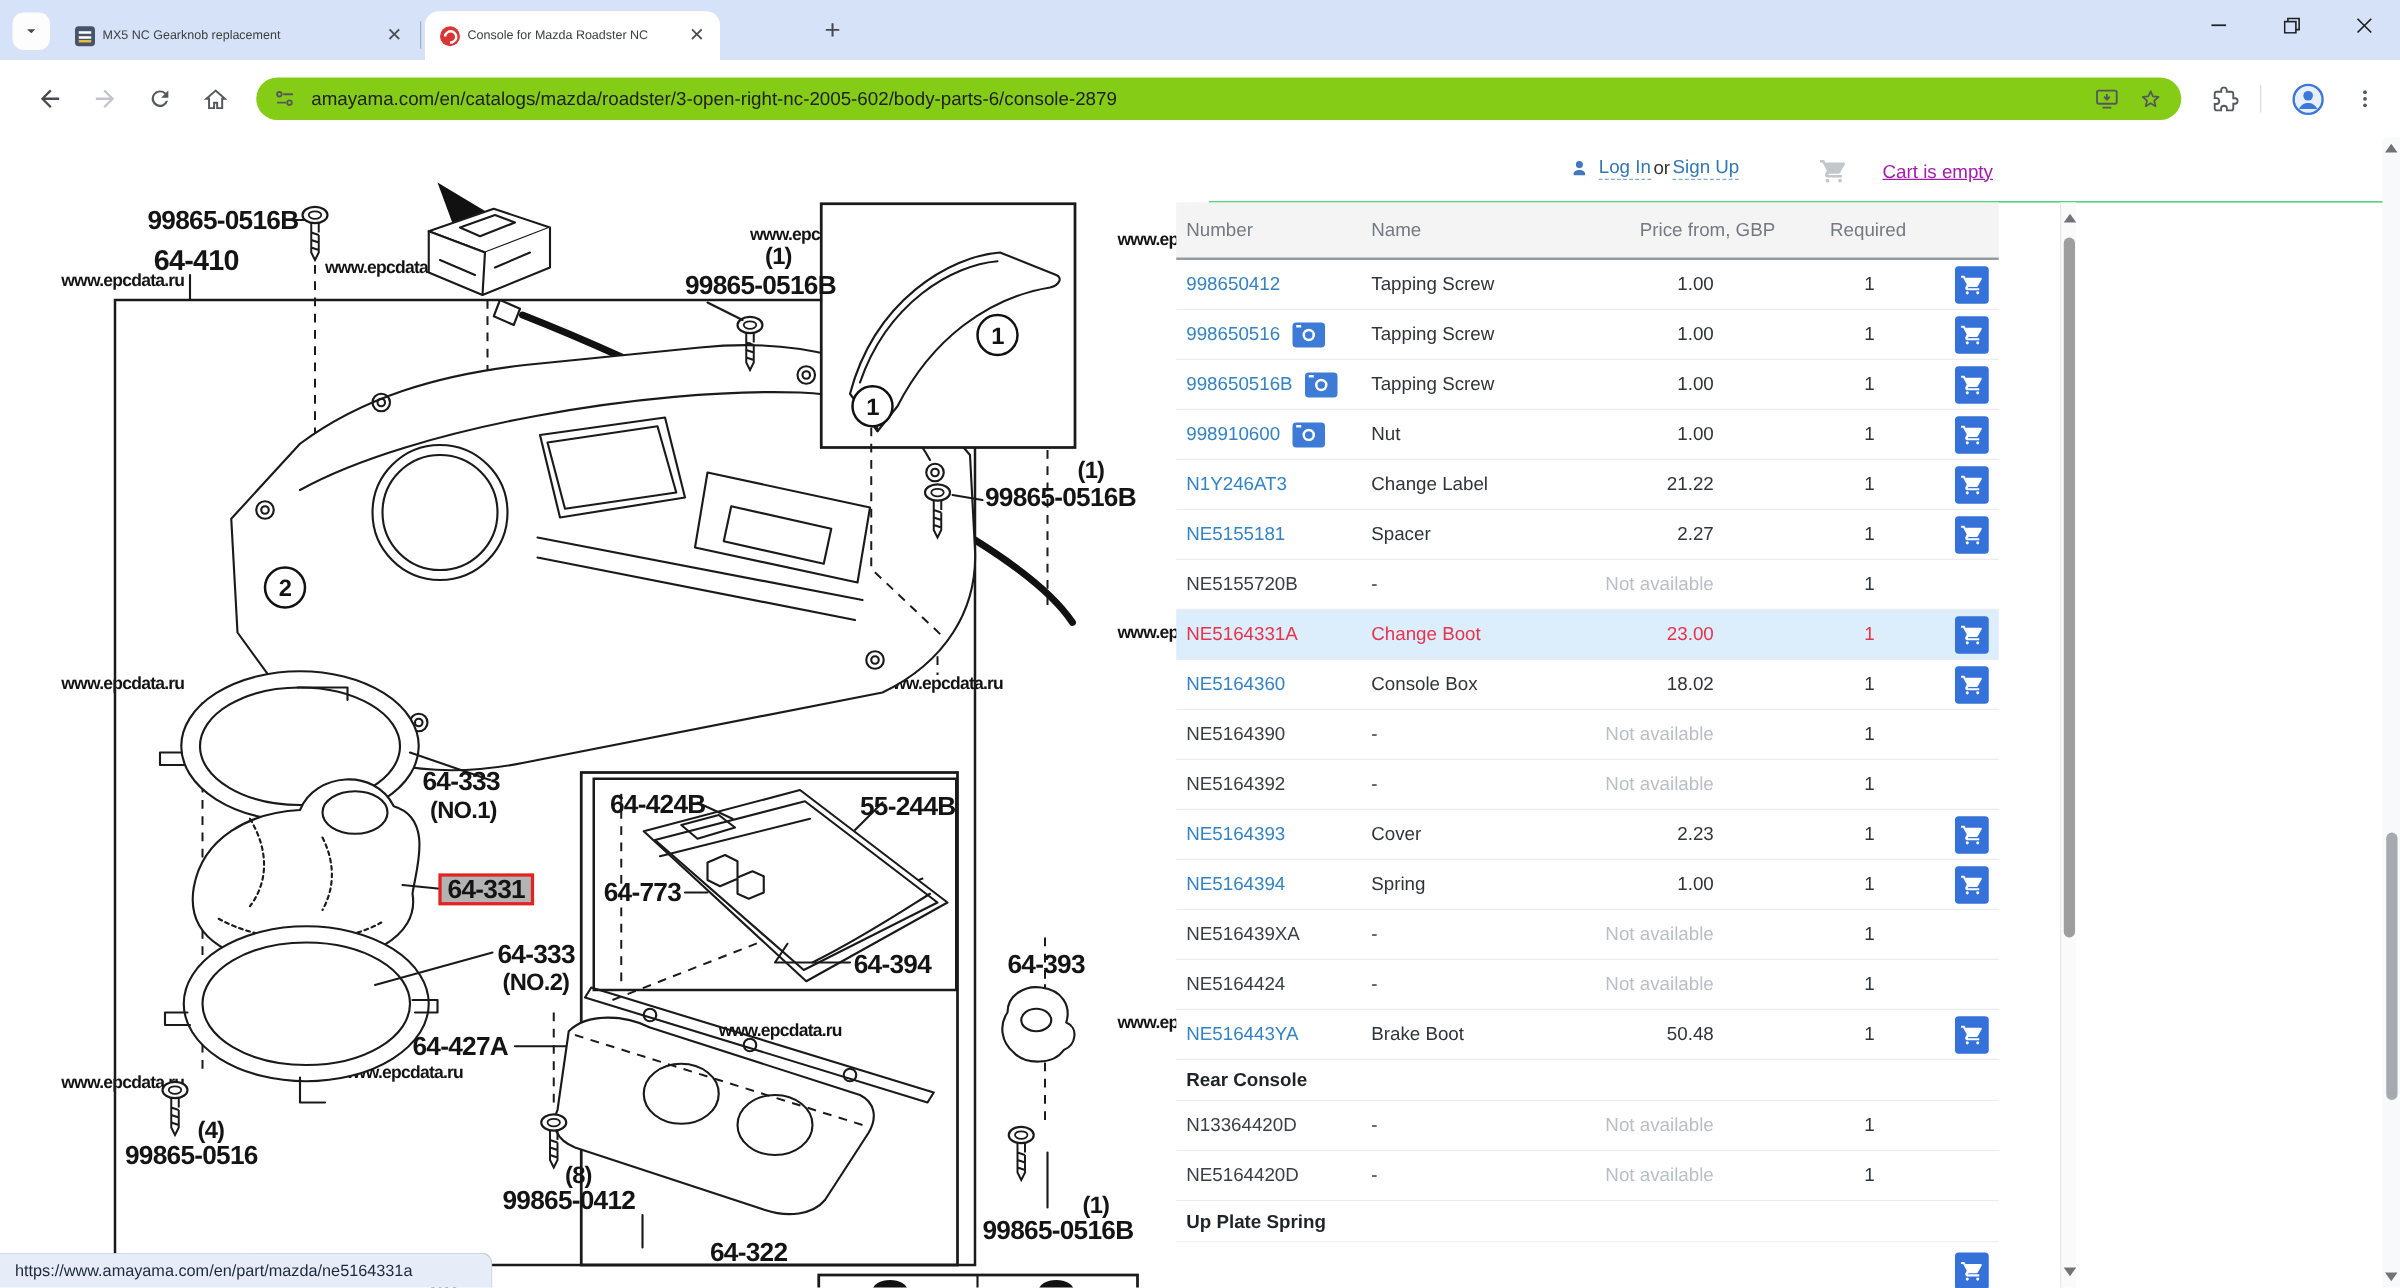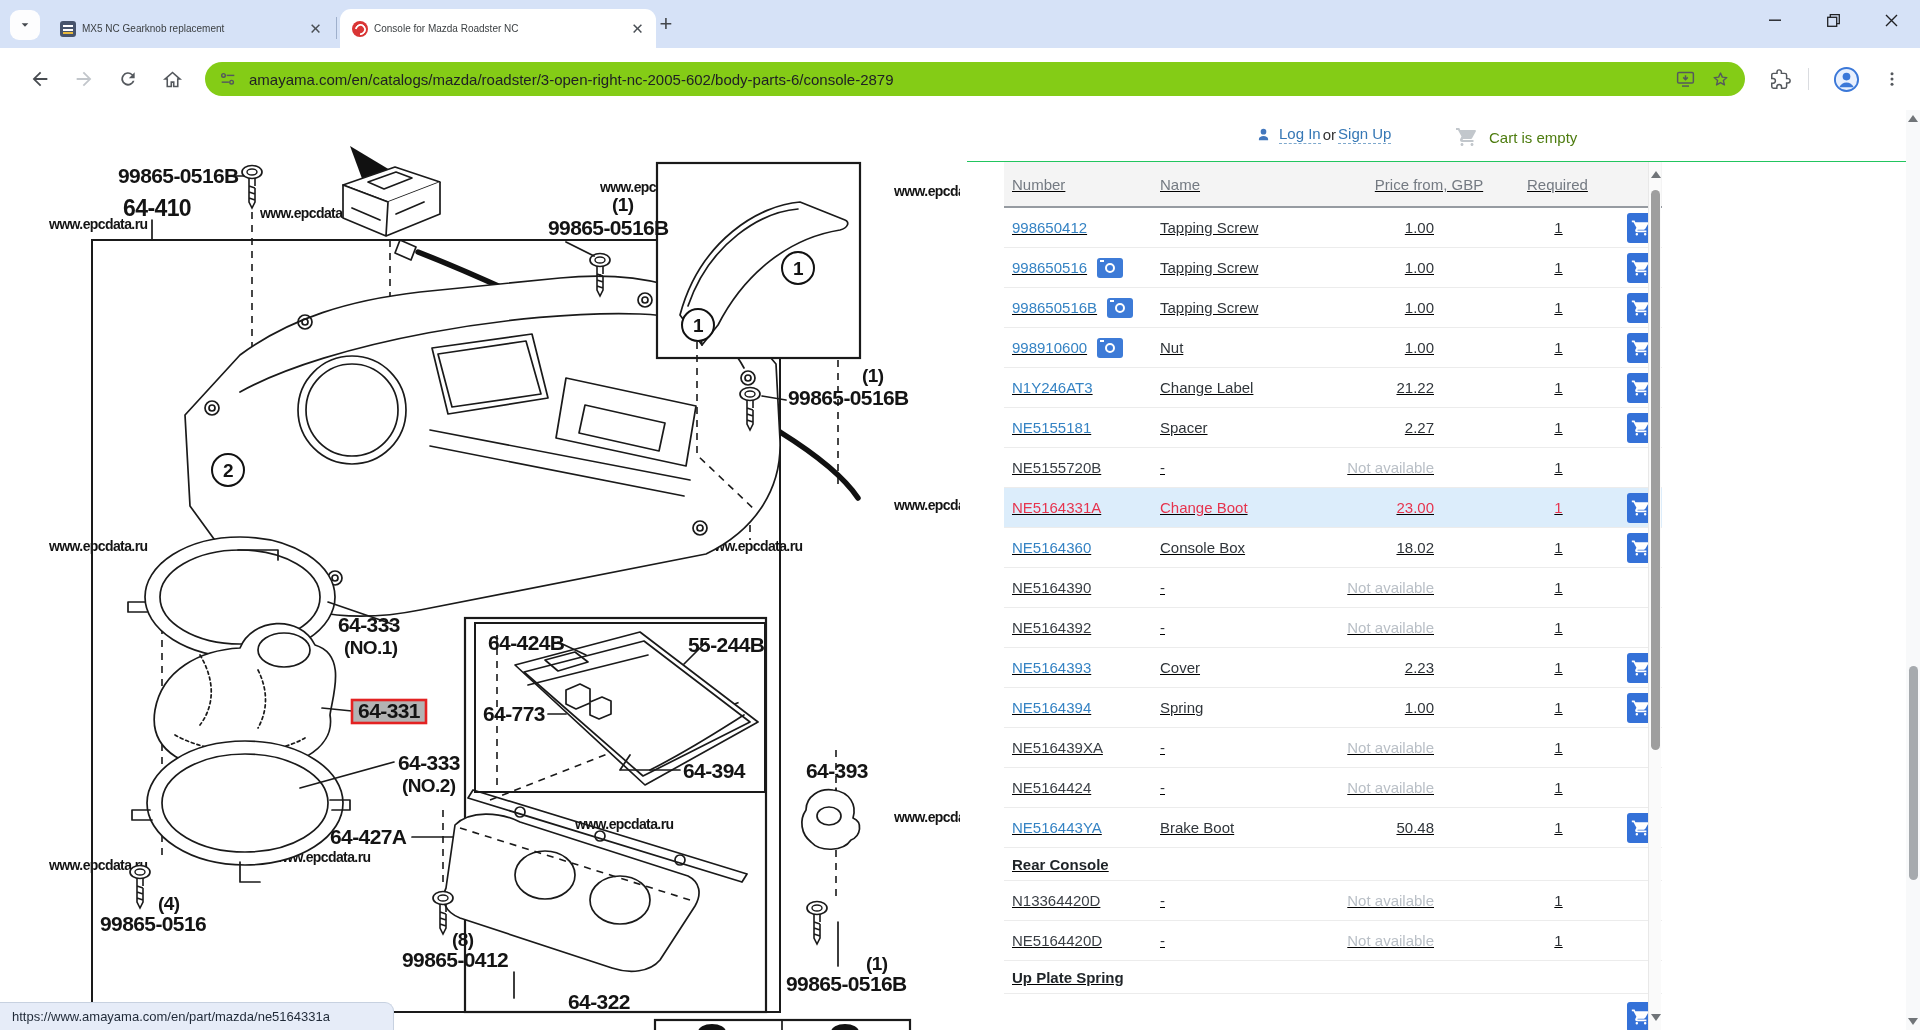--- a/index.html
+++ b/index.html
@@ -4,21 +4,21 @@
 <title>Console for Mazda Roadster NC</title>
 <style>
   * { margin:0; padding:0; box-sizing:border-box; }
   html,body { width:1920px; height:1030px; overflow:hidden; font-family:"Liberation Sans",sans-serif; background:#fff; }
 
   
   .tabstrip { position:absolute; left:0; top:0; width:1920px; height:48px; background:#d6e2f7; }
   .tabsearch { position:absolute; left:10px; top:10px; width:30px; height:30px; background:#fdfdfe; border-radius:9px; display:flex; align-items:center; justify-content:center; }
   .tab { position:absolute; top:9px; height:39px; display:flex; align-items:center; padding:0 10px 0 12px; width:286px; overflow:hidden; }
   .tab.inactive { left:48px; }
-  .tab.active { left:340px; width:316px; background:#fff; border-radius:11px 11px 0 0; }
+  .tab.active { left:340px; width:236px; background:#fff; border-radius:11px 11px 0 0; }
   .tab-title { font-size:10px; color:#3c4043; white-space:nowrap; overflow:hidden; flex:1; margin:0 6px; -webkit-mask-image:linear-gradient(90deg,#000 85%,transparent); mask-image:linear-gradient(90deg,#000 85%,transparent); }
   .fav { width:16px; height:16px; flex:0 0 16px; position:relative; }
   .fav1 { background:#46536b; border-radius:3px; }
   .fav1::before { content:""; position:absolute; left:3px; top:4px; width:10px; height:2px; background:#fff; box-shadow:0 4px 0 #fff, 0 7px 0 #e8b93c; }
   .fav2 { background:#d93535; border-radius:50%; }
   .fav2::before { content:""; position:absolute; left:3px; top:3px; width:7px; height:7px; border:2px solid #fff; border-radius:50%; border-left-color:transparent; transform:rotate(-40deg); }
   .tab-close { width:17px; height:17px; border-radius:50%; display:flex; align-items:center; justify-content:center; color:#4a4f55; font-size:15px; line-height:15px; flex:0 0 17px; }
   .tab-divider { position:absolute; left:336px; top:17px; width:1px; height:22px; background:#9fb0cc; }
   .newtab { position:absolute; left:652px; top:10px; width:28px; height:28px; display:flex; align-items:center; justify-content:center; color:#44474c; font-size:22px; font-weight:400; }
   .wincontrols { position:absolute; right:0; top:0; height:48px; display:flex; }
@@ -30,23 +30,23 @@
   .urltext { font-size:15px; color:#202124; margin-left:12px; flex:1; white-space:nowrap; overflow:hidden; }
   .pillicons { display:flex; align-items:center; gap:14px; }
   .tbsep { position:absolute; left:1808px; top:20px; width:1px; height:22px; background:#dadce0; }
 
   
   .content { position:absolute; left:0; top:110px; width:1920px; height:920px; background:#fff; }
 
   .panel-header { position:absolute; left:967px; top:0; width:953px; height:52px; border-bottom:1px solid #22c55e; background:#fff; }
   .loginrow { position:absolute; left:288px; top:15px; display:flex; align-items:center; font-size:15px; color:#333; }
   .lnk { color:#3577b5; border-bottom:1px dashed #7fa9cd; padding-bottom:1px; }
-  .cartstatus { position:absolute; left:488px; top:15px; display:flex; align-items:center; gap:10px; font-size:15px; color:#4d7c0f; }
-
-  .ptable { position:absolute; left:1004px; top:52px; width:658px;text-decoration:underline; }
+  .cartstatus { position:absolute; left:488px; top:15px; display:flex; align-items:center; gap:27px; font-size:15px; color:#a21caf;text-decoration:underline; }
+
+  .ptable { position:absolute; left:941px; top:52px; width:658px; }
   .thead { display:grid; grid-template-columns:148px 187px 180px 100px 43px; height:46px; background:#f4f4f4; border-bottom:2px solid #969ba1; align-items:center; font-size:15px; color:#747a82; }
   .thead .th { padding:0 8px; }
   .thead .th.c-price { text-align:center; }
   .thead .th.c-req { text-align:left; }
   .trow { display:grid; grid-template-columns:148px 187px 95px 185px 43px; height:40px; align-items:center; font-size:15px; color:#30353a; border-bottom:1px solid #ececec; background:#fff; }
   .trow.hl { background:#dcedfb; }
   .trow.sec { display:flex; height:33px; font-weight:bold; color:#1f2428; padding-left:8px; }
   .trow.partial { height:36px; border-bottom:none; align-items:start; }
   .td { padding:0 8px; display:flex; align-items:center; }
   .td.price { display:block; text-align:right; padding-right:0; }

